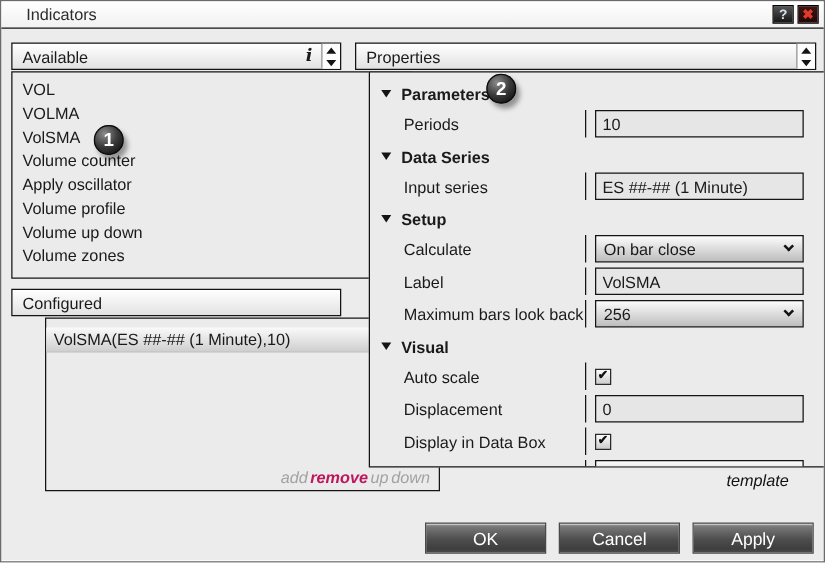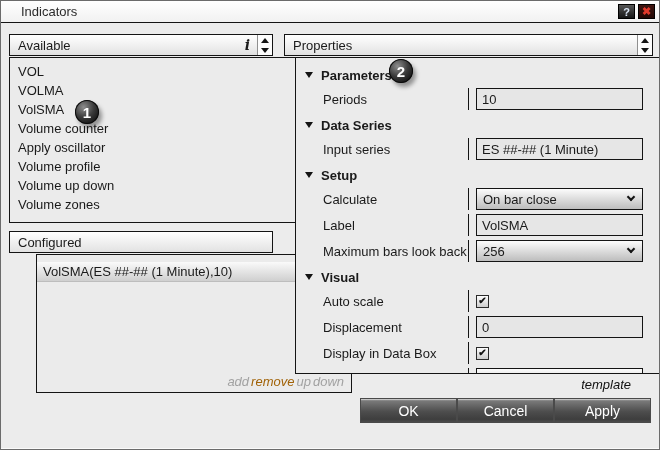--- a/index.html
+++ b/index.html
@@ -41,21 +41,21 @@
   .props-thumb{top:4px;height:256px;}
   .grips{padding-top:3px;}
   .grips div{height:1px;background:#bdbdbd;margin:1px 2px;}
   
   .cfg-head{left:8px;top:230px;width:264px;}
   .cfg-body{left:8px;top:253px;width:316px;height:139px;margin-left:27px;}
   .cfg-item{margin-top:7px;height:20px;line-height:20px;padding-left:6px;}
   .cfg-item.selected{background:linear-gradient(#fafafa,#cfcfcf);border-bottom:1px solid #bdbdbd;}
   .actions{position:absolute;right:7px;bottom:3px;display:flex;gap:2px;font-style:italic;}
   .action{color:#a2a2a2;}
-  .action.enabled{color:#a16207;font-weight:normal;}
+  .action.enabled{color:#be185d;font-weight:bold;}
   
   .props-head{left:283px;top:33px;width:369px;}
   .props-body{left:294px;top:56px;width:407px;height:317px;}
   .props-content{position:absolute;top:0;left:0;right:14px;bottom:0;overflow:hidden;padding-top:2px;}
   .group-header{display:flex;align-items:center;height:18px;margin:6px 0 4px 0;padding-left:9px;font-weight:bold;}
   .group-tri{width:0;height:0;border-left:4px solid transparent;border-right:4px solid transparent;border-top:6px solid #141414;}
   .group-label{margin-left:8px;}
   .prop-row{display:flex;align-items:center;height:22px;margin-bottom:4px;padding-left:27px;}
   .prop-label{width:145px;}
   .vsep{width:1px;align-self:stretch;background:#141414;margin-right:7px;}
@@ -71,21 +71,21 @@
   .cbx.checked::after{content:"\2714";font-size:10px;font-weight:bold;color:#111;line-height:1;}
   .template{position:absolute;top:376px;right:28px;font-style:italic;color:#111;}
   
   .badge{position:absolute;width:24px;height:24px;border-radius:50%;display:flex;align-items:center;justify-content:center;
     color:#fff;font-weight:bold;font-size:15px;z-index:5;
     background:radial-gradient(circle at 36% 30%, #8d8d8d, #3b3b3b 45%, #161616 78%);
     box-shadow:3px 4px 4px rgba(0,0,0,.38), inset 0 0 0 1px #0b0b0b;}
   .badge1{left:74px;top:99px;}
   .badge2{left:388px;top:58px;}
   
-  .footer{position:absolute;top:397px;right:8px;display:flex;}
+  .footer{position:absolute;top:417px;right:8px;display:flex;gap:10px;}
   .btn{width:97px;height:25px;border:1px solid #4a4a4a;color:#fff;font-size:14px;
     display:flex;align-items:center;justify-content:center;
     background:linear-gradient(#a8a8a8 0%,#787878 10%,#4d4d4d 55%,#3e3e3e 88%,#4b4b4b 100%);
     box-shadow:inset 0 1px 0 rgba(255,255,255,.4);cursor:default;}
 </style>
 </head>
 <body>
 
 <div class="window">
 

